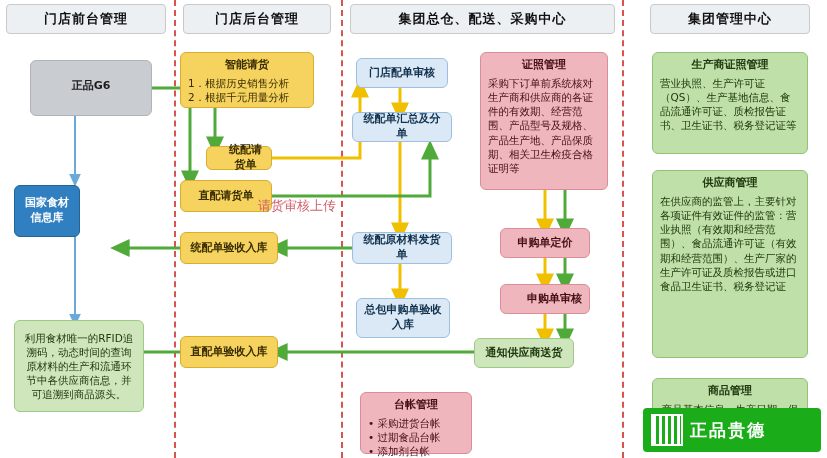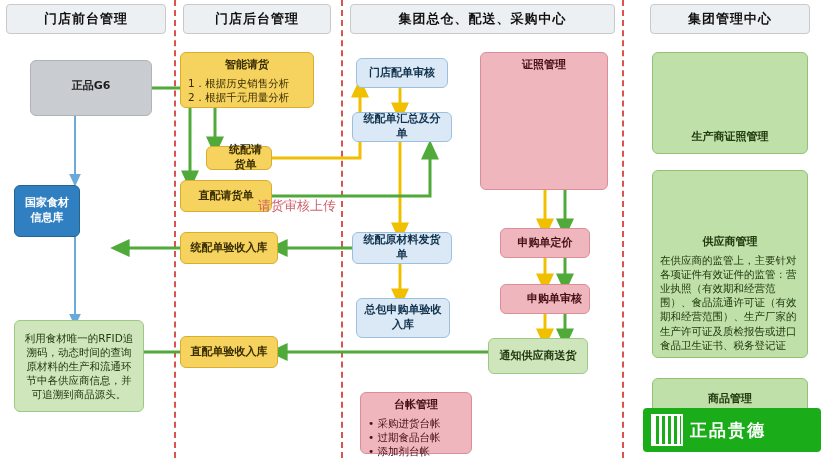--- a/index.html
+++ b/index.html
@@ -31,21 +31,21 @@
   .node .t{font-weight:bold;text-align:center;margin-bottom:3px;}
   .node .b{font-size:10.5px;}
   .node.center{align-items:center;justify-content:center;text-align:center;}
 
   .gray{background:#c9cdd1;border:1px solid #b0b4b8;color:#1b1b1b;}
   .blue{background:#2f7fc1;border:1px solid #24648f;color:#ffffff;}
   .lightblue{background:#dbe9f6;border:1px solid #9cc0e0;color:#11324d;}
   .yellow{background:#f5d35e;border:1px solid #d8ae2c;color:#3a2d00;}
   .pink{background:#f0b6bd;border:1px solid #dc8d98;color:#441016;}
   .green{background:#cfe6bd;border:1px solid #9ec984;color:#21390f;}
-  .greenmid{background:#bfe0a8;border:1px solid #93c277;color:#21390f;justify-content:flex-end;}
+  .greenmid{background:#bfe0a8;border:1px solid #93c277;color:#21390f;}
 
   .divider{position:absolute;border-left:2px dashed #d9534f;top:0;height:458px;}
 
   .wm{
     position:absolute;right:6px;bottom:6px;width:178px;height:44px;
     background:#1aad19;border-radius:4px;display:flex;align-items:center;
     gap:7px;padding:7px 8px;box-sizing:border-box;color:#fff;
   }
   .wm .qr{width:32px;height:32px;background:
      repeating-linear-gradient(90deg,#fff 0 3px,#1aad19 3px 6px),
@@ -172,44 +172,46 @@
 <div class="node lightblue center" style="left:352px;top:232px;width:100px;height:32px;font-weight:bold;">
   <div class="t" style="margin:0">统配原材料发货单</div>
 </div>
 
 <div class="node lightblue center" style="left:356px;top:298px;width:94px;height:40px;font-weight:bold;">
   <div class="t" style="margin:0">总包申购单验收入库</div>
 </div>
 
 <div class="node pink" style="left:480px;top:52px;width:128px;height:138px;">
   <div class="t">证照管理</div>
+  <div class="b">采购下订单前系统核对生产商和供应商的各证件的有效期、经营范围、产品型号及规格、产品生产地、产品保质期、相关卫生检疫合格证明等</div>
 </div>
 
 <div class="node pink center" style="left:500px;top:228px;width:90px;height:30px;font-weight:bold;">
   <div class="t" style="margin:0">申购单定价</div>
 </div>
 
 <div class="node pink center" style="left:500px;top:284px;width:90px;height:30px;font-weight:bold;align-items:flex-end;">
   <div class="t" style="margin:0">申购单审核</div>
 </div>
 
-<div class="node green center" style="left:488px;top:338px;width:100px;height:36px;font-weight:bold;">
+<div class="node green center" style="left:474px;top:338px;width:100px;height:30px;font-weight:bold;">
   <div class="t" style="margin:0">通知供应商送货</div>
 </div>
 
 <div class="node pink" style="left:360px;top:392px;width:112px;height:62px;">
   <div class="t">台帐管理</div>
   <div class="b" style="white-space:pre-line">• 采购进货台帐
 • 过期食品台帐
 • 添加剂台帐
 • 餐厨垃圾台帐</div>
 </div>
 
 <div class="node greenmid" style="left:652px;top:52px;width:156px;height:102px;">
   <div class="t">生产商证照管理</div>
+  <div class="b">营业执照、生产许可证（QS）、生产基地信息、食品流通许可证、质检报告证书、卫生证书、税务登记证等</div>
 </div>
 
 <div class="node greenmid" style="left:652px;top:170px;width:156px;height:188px;">
   <div class="t">供应商管理</div>
   <div class="b">在供应商的监管上，主要针对各项证件有效证件的监管：营业执照（有效期和经营范围）、食品流通许可证（有效期和经营范围）、生产厂家的生产许可证及质检报告或进口食品卫生证书、税务登记证</div>
 </div>
 
 <div class="node greenmid" style="left:652px;top:378px;width:156px;height:66px;">
   <div class="t">商品管理</div>
   <div class="b" style="text-align:center">商品基本信息、生产日期、保质期等</div>

